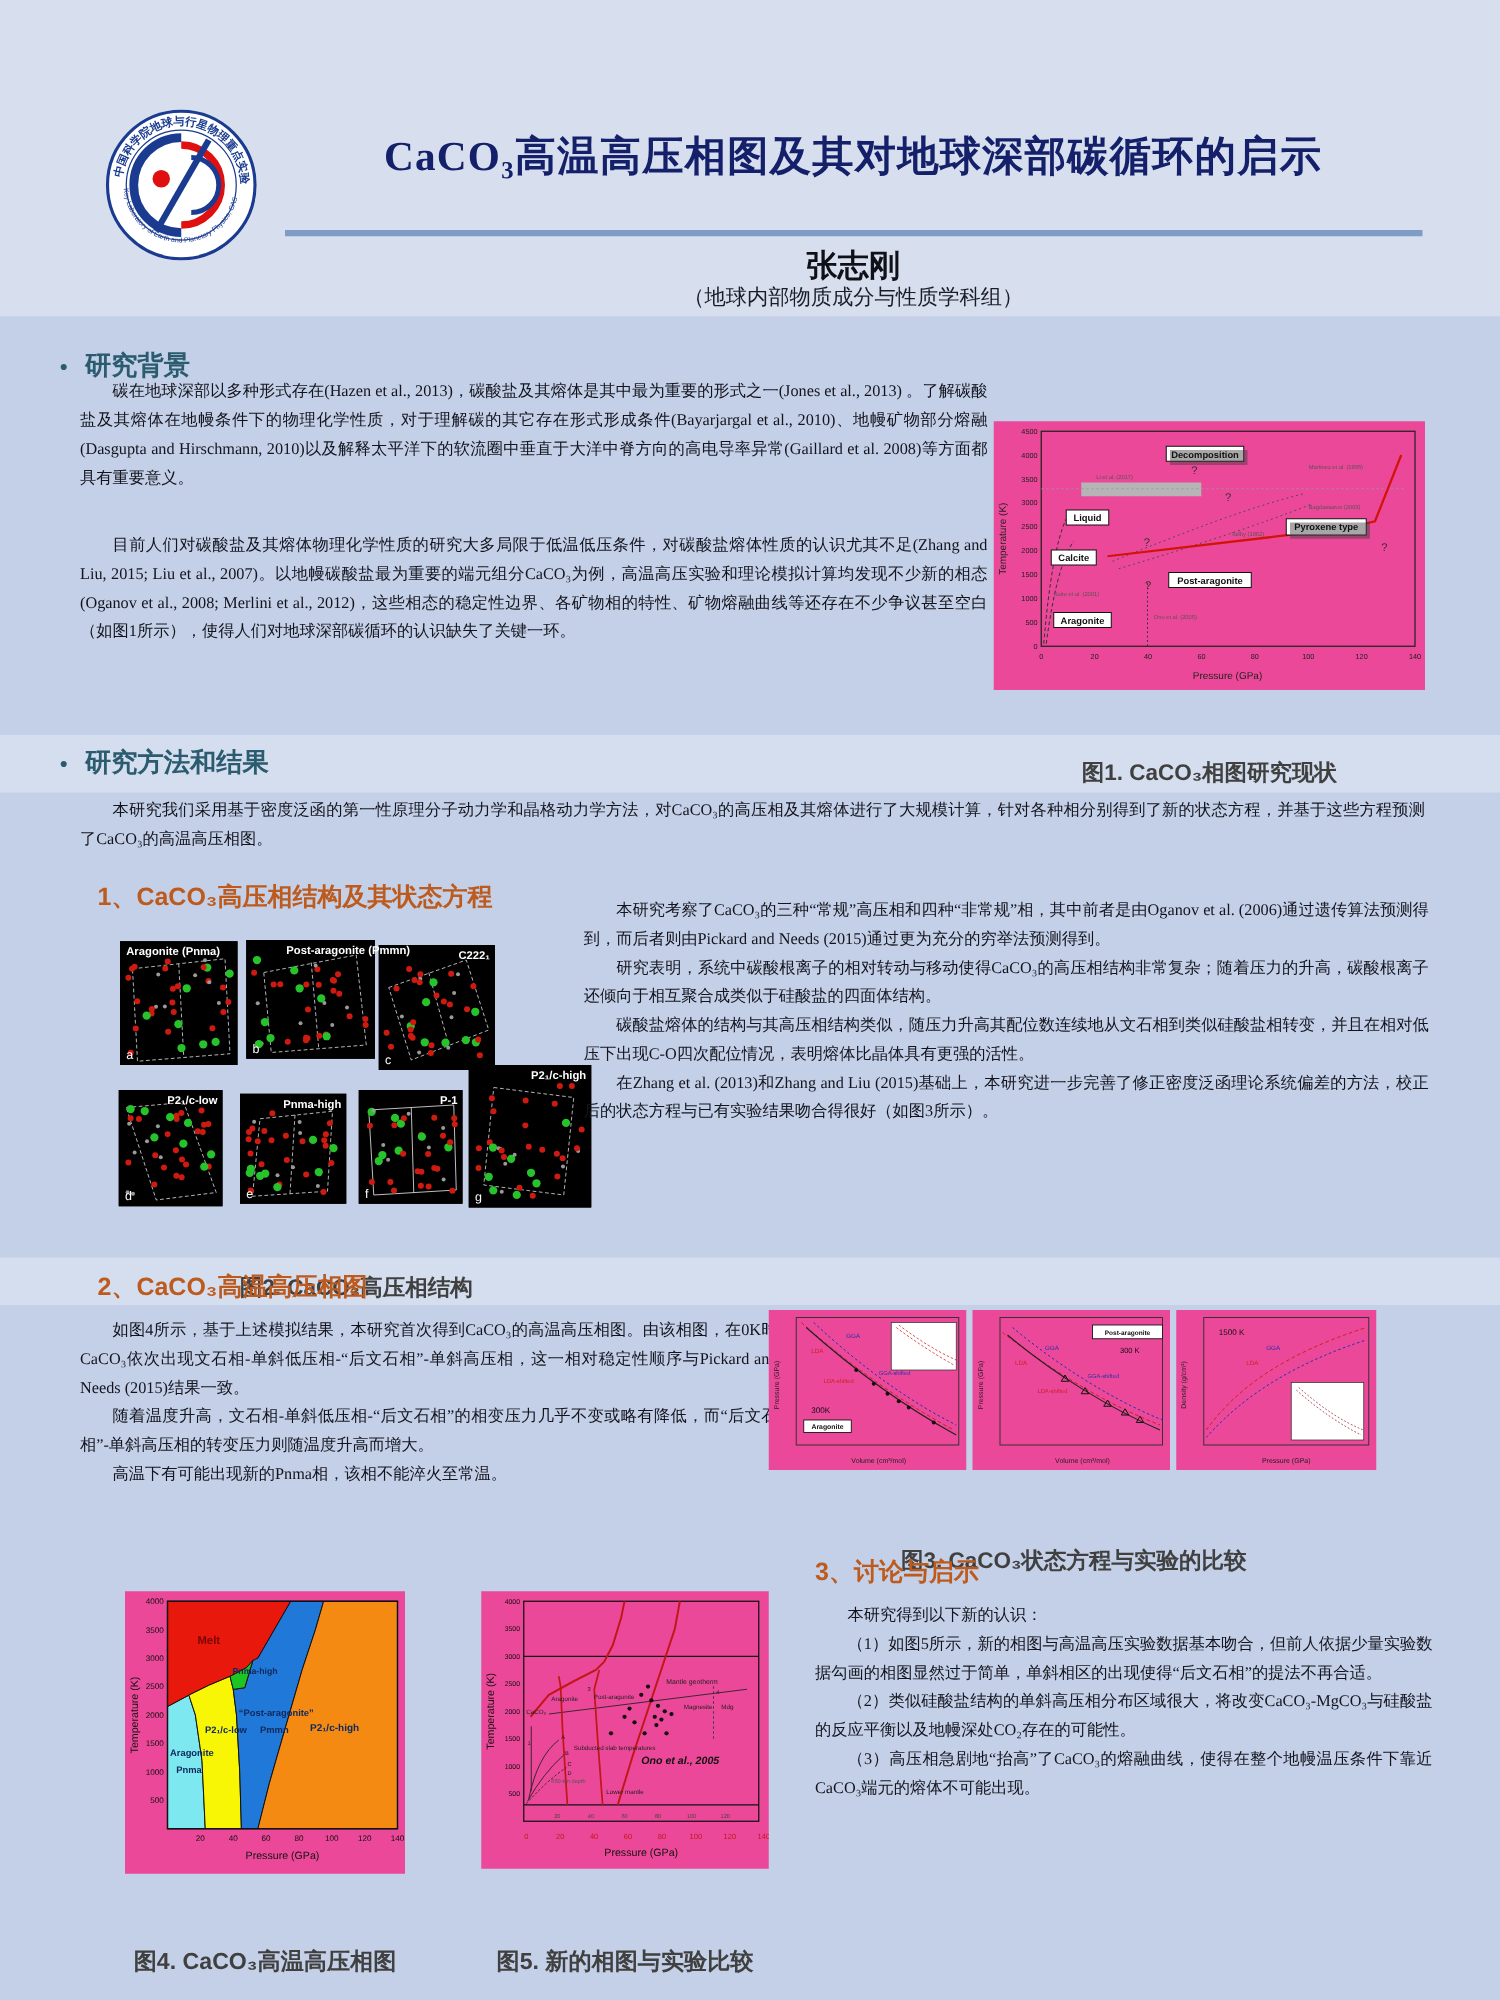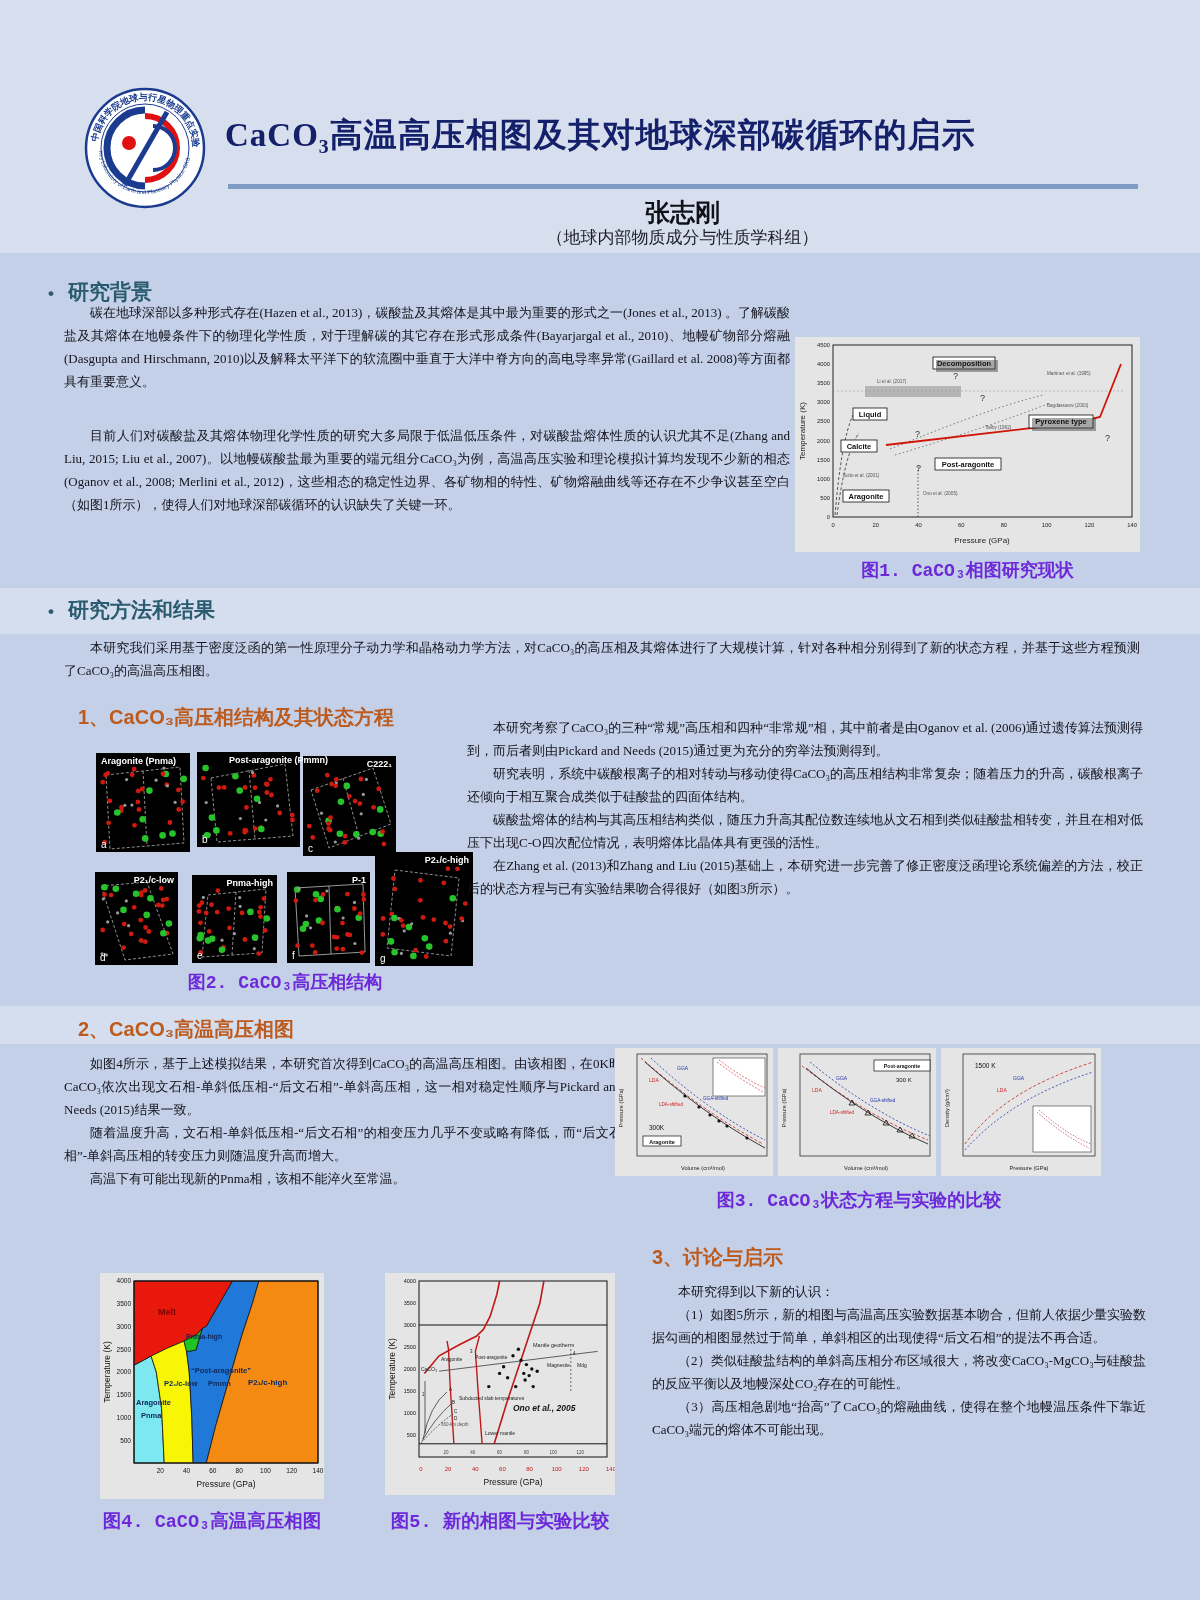--- a/index.html
+++ b/index.html
@@ -2,37 +2,37 @@
 <html><head>
 <meta charset="utf-8">
 <style>
   html,body{margin:0;padding:0;background:#9fb0cc;}
   .poster{position:relative;width:1200px;height:1600px;margin:0 auto;
     background:#c3d0e7;font-family:"Liberation Serif",serif;overflow:hidden;color:#14141e;}
   .band{position:absolute;left:0;right:0;background:rgba(255,255,255,0.30);}
   .band.hdr{top:0;height:253px;background:#d7dfee;}
   .band.b2{top:588px;height:46px;}
   .band.b3{top:1006px;height:38px;}
-  .title{position:absolute;left:225px;top:103px;width:915px;text-align:left;
-    font-size:33px;font-weight:bold;color:#15206b;letter-spacing:1px;margin-top:10px;}
+  .title{position:absolute;left:225px;top:103px;width:915px;text-align:center;
+    font-size:33px;font-weight:bold;color:#15206b;letter-spacing:1px;}
   .divider{position:absolute;left:228px;top:184px;width:910px;height:5px;background:#7e9cc5;}
   .author{position:absolute;left:225px;top:196px;width:915px;text-align:center;
     font-size:25px;font-weight:bold;color:#101018;}
   .grp{position:absolute;left:225px;top:226px;width:915px;text-align:center;
     font-size:17px;color:#1c1c28;}
   .sec-h{position:absolute;font-family:"Liberation Sans",sans-serif;font-weight:bold;
     font-size:21px;color:#2a5b6e;}
   .sec-h .blt{margin-right:14px;font-size:17px;}
   .num-h{position:absolute;font-family:"Liberation Sans",sans-serif;font-weight:bold;
     font-size:20px;color:#bd5a1d;}
   .para{position:absolute;font-size:13px;line-height:23px;text-align:justify;}
   .para p{margin:0;text-indent:2em;}
-  .figbox{position:absolute;background:#e5e5e5;}
-  .figcap{position:absolute;text-align:center;font-family:Liberation Mono, monospace;
-    font-weight:bold;font-size:18px;color:#6d28d9;}
+  .figbox{position:absolute;background:#ec4899;}
+  .figcap{position:absolute;text-align:center;font-family:Liberation Sans, sans-serif;
+    font-weight:bold;font-size:18px;color:#404040;margin-top:48px;}
   .crystal{position:absolute;background:#000;}
   .crystal svg{position:absolute;left:0;top:0;}
   .crystal .plbl{position:absolute;top:3px;right:4px;color:#fff;font-family:"Liberation Sans",sans-serif;
     font-weight:bold;font-size:9px;z-index:3;white-space:nowrap;}
   .crystal .plbl.ctr{left:0;right:0;text-align:left;padding-left:32px;}
   .crystal .plbl.lft{left:5px;right:auto;}
   .crystal .pltr{position:absolute;bottom:2px;left:5px;color:#fff;font-family:"Liberation Sans",sans-serif;
     font-size:10px;z-index:3;}
   svg text{font-family:"Liberation Sans",sans-serif;}
 </style>

